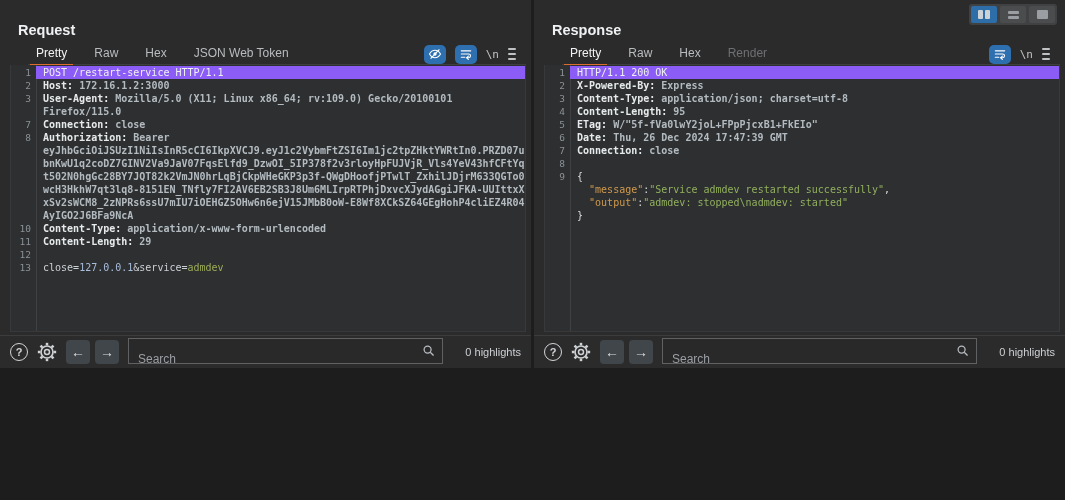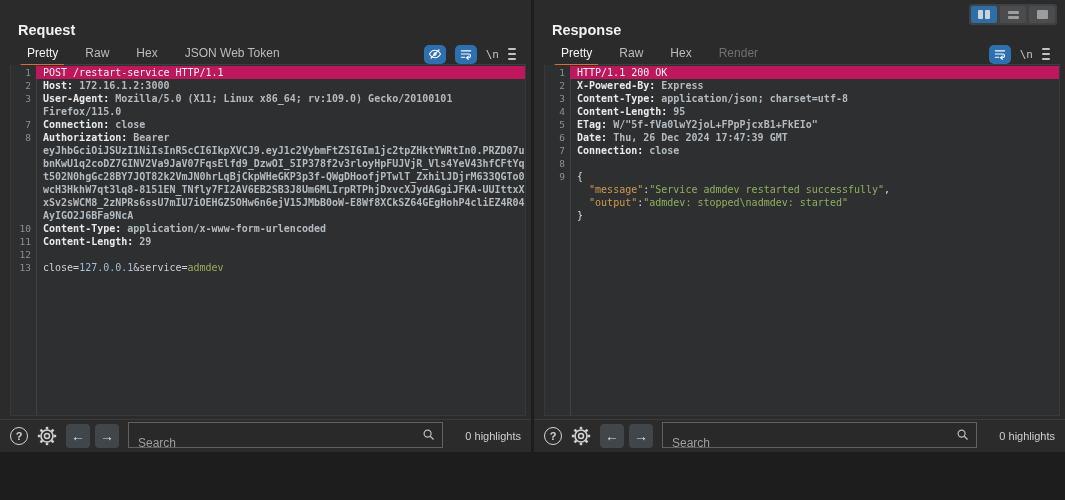--- a/index.html
+++ b/index.html
@@ -1,44 +1,44 @@
 <!DOCTYPE html>
 <html><head>
 <meta charset="utf-8">
 <style>
   * { margin:0; padding:0; box-sizing:border-box; }
   html,body { width:1065px; height:500px; overflow:hidden; }
   body { background:#1d1d1e; font-family:"Liberation Sans", sans-serif; position:relative; }
 
-  .panel { position:absolute; top:0; width:531px; height:452px; background:#2b2b2c; }
+  .panel { position:absolute; top:0; width:531px; height:368px; background:#2b2b2c; }
   #panel-request { left:0; }
   #panel-response { left:534px; }
 
   .panel-title { position:absolute; left:18px; top:22px; font-size:14.5px; font-weight:bold; color:#f0f1f2; }
 
-  .tabbar { position:absolute; left:19px; right:5px; top:44px; height:21px; border-bottom:1px solid #3c3e40; display:flex; align-items:center; }
+  .tabbar { position:absolute; left:28px; right:5px; top:44px; height:21px; border-bottom:1px solid #3c3e40; display:flex; align-items:center; }
   .tab { font-size:12px; color:#b9bcbe; margin-left:0; margin-right:27px; position:relative; height:21px; line-height:19px; cursor:default; }
   .tab:first-child { margin-left:8px; }
   .tab.active { color:#f2f3f4; }
   .tab.active::after { content:""; position:absolute; left:-6px; right:-6px; bottom:-2px; height:3px; background:#dc6b2f; }
   .tab.disabled { color:#6e7072; }
 
   .tab-tools { margin-left:auto; display:flex; align-items:center; gap:9px; padding-right:4px; }
   .icon-btn { width:22px; height:19px; border-radius:5px; background:#2e6fb0; display:flex; align-items:center; justify-content:center; }
   .nl-label { font-family:"DejaVu Sans Mono", monospace; font-size:11px; color:#c0c3c5; }
   .burger { display:flex; flex-direction:column; gap:3px; width:14px; padding-right:6px; }
   .burger i { display:block; height:2px; background:#c0c3c5; border-radius:1px; }
 
   .editor { position:absolute; left:10px; right:5px; top:65px; bottom:36px; background:#2d2f30; border:1px solid #37393b; border-top:none; overflow:hidden; }
   .gutter-sep { position:absolute; left:25px; top:0; bottom:0; width:1px; background:#3f4245; }
   .code { position:absolute; left:0; right:0; top:1px; bottom:0; }
   .code-line { display:flex; height:13px; }
   .ln { flex:none; width:25px; text-align:right; padding-right:5px; font-family:"DejaVu Sans Mono", monospace; font-size:9.5px; line-height:13px; color:#8b9196; }
   .lt { flex:1; padding-left:7px; font-family:"DejaVu Sans Mono", monospace; font-size:10px; line-height:13px; white-space:pre; overflow:hidden; }
-  .code-line.hl .lt { background:#be185d; }
+  .code-line.hl .lt { background:#8b5cf6; }
 
   .tk-name { color:#e7eaec; font-weight:bold; }
   .tk-val  { color:#b3bbc1;font-weight:bold; }
   .tk-plain{ color:#eef1f3; }
   .tk-key  { color:#d09a4e; }
   .tk-str  { color:#92b05e; }
   .tk-pun  { color:#d8dcdf; }
   .tk-blue { color:#a9bddc; }
   .tk-grn  { color:#9cab57; }
   .tk-prm  { color:#ccd1d5; }

